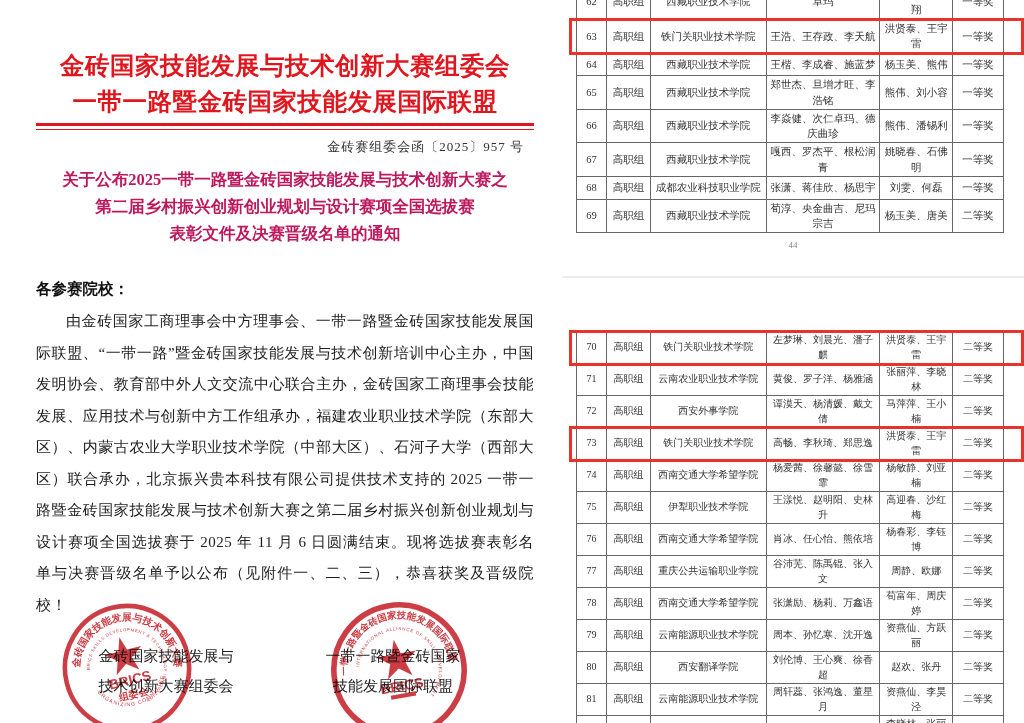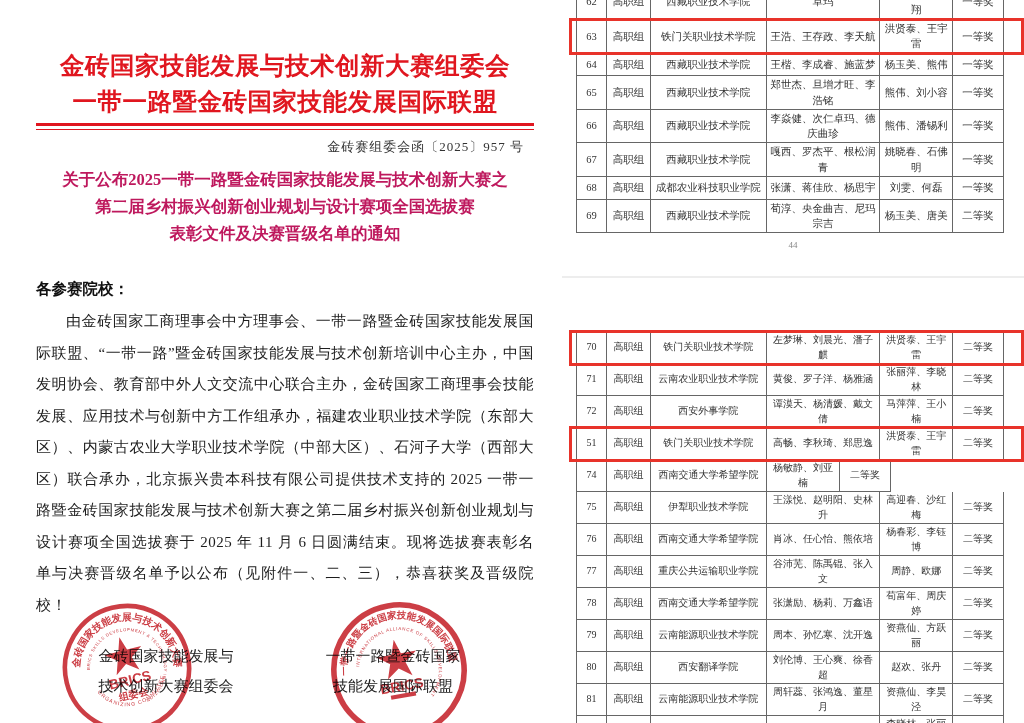--- a/index.html
+++ b/index.html
@@ -214,31 +214,32 @@
         </div>
         <div class="trow">
           <div class="tcell c-no">72</div>
           <div class="tcell c-group">高职组</div>
           <div class="tcell c-school">西安外事学院</div>
           <div class="tcell c-members">谭漠天、杨清媛、戴文倩</div>
           <div class="tcell c-advisors">马萍萍、王小楠</div>
           <div class="tcell c-award">二等奖</div>
         </div>
         <div class="trow hl">
-          <div class="tcell c-no">51</div>
+          <div class="tcell c-no">73</div>
           <div class="tcell c-group">高职组</div>
           <div class="tcell c-school">铁门关职业技术学院</div>
           <div class="tcell c-members">高畅、李秋琦、郑思逸</div>
           <div class="tcell c-advisors">洪贤泰、王宇雷</div>
           <div class="tcell c-award">二等奖</div>
         </div>
         <div class="trow">
           <div class="tcell c-no">74</div>
           <div class="tcell c-group">高职组</div>
           <div class="tcell c-school">西南交通大学希望学院</div>
+          <div class="tcell c-members">杨爱茜、徐馨懿、徐雪霏</div>
           <div class="tcell c-advisors">杨敏静、刘亚楠</div>
           <div class="tcell c-award">二等奖</div>
         </div>
         <div class="trow">
           <div class="tcell c-no">75</div>
           <div class="tcell c-group">高职组</div>
           <div class="tcell c-school">伊犁职业技术学院</div>
           <div class="tcell c-members">王漾悦、赵明阳、史林升</div>
           <div class="tcell c-advisors">高迎春、沙红梅</div>
           <div class="tcell c-award">二等奖</div>

